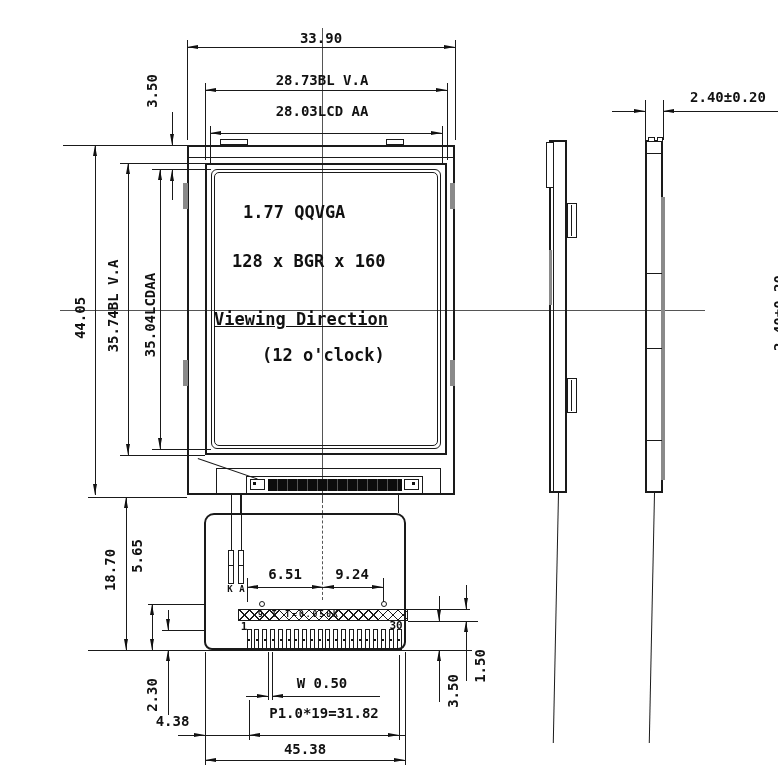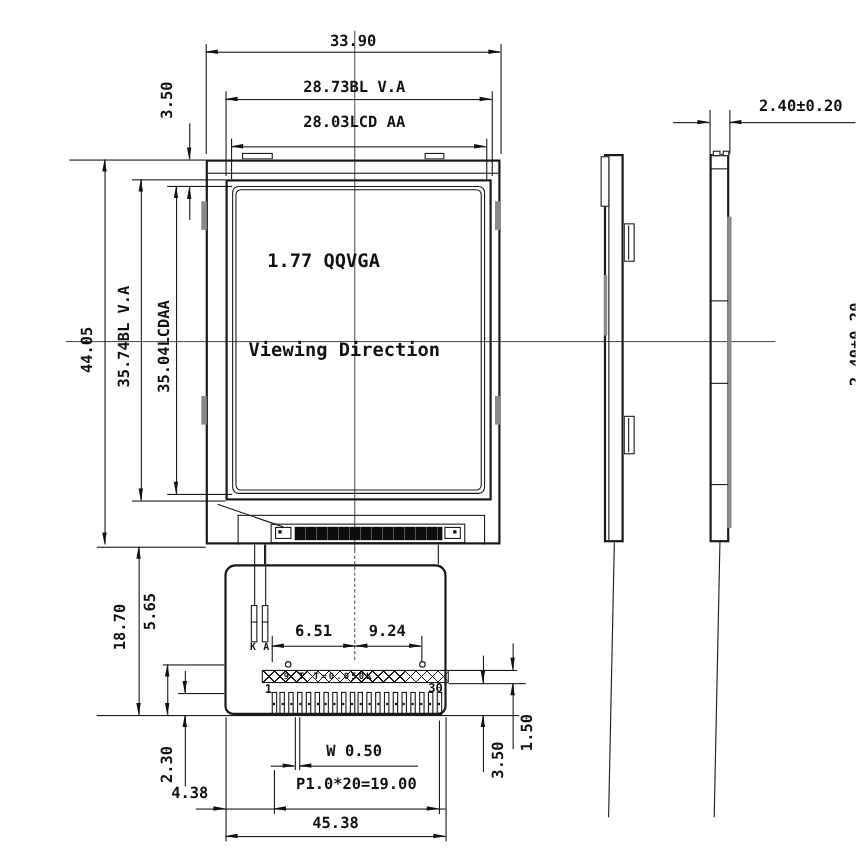--- a/index.html
+++ b/index.html
@@ -52,22 +52,24 @@
   <div class="vl" style="left:216px;top:468px;height:27px;"></div>
   <div class="vl" style="left:440px;top:468px;height:27px;"></div>
   <div class="hl" style="left:198px;top:458px;width:63px;transform:rotate(19deg);transform-origin:left top;"></div>
   <div class="box nofill" style="left:246px;top:476px;width:177px;height:18px;"></div>
   <div class="box cog" style="left:268px;top:479px;width:134px;height:12px;border:none;"></div>
   <div class="box" style="left:250px;top:479px;width:15px;height:11px;"></div>
   <div style="position:absolute;left:253px;top:482px;width:3px;height:3px;background:#111;"></div>
   <div class="box" style="left:404px;top:479px;width:15px;height:11px;"></div>
   <div style="position:absolute;left:412px;top:482px;width:3px;height:3px;background:#111;"></div>
 
-  <div class="panel-label" style="left:243px;top:228px;text-align:center;">1.77  QQVGA</div>
-  <div class="panel-label" style="left:226px;top:309px;">Viewing Direction</div>
+  <div class="panel-label" style="left:243px;top:202px;text-align:center;">1.77  QQVGA</div>
+  <div class="panel-label" style="left:232px;top:251px;">128 x BGR x 160</div>
+  <div class="panel-label" style="left:214px;top:309px;text-decoration:underline;">Viewing Direction</div>
+  <div class="panel-label" style="left:262px;top:345px;">(12 o'clock)</div>
 
   <div class="vl" style="left:187px;top:40px;height:100px;"></div>
   <div class="vl" style="left:455px;top:40px;height:100px;"></div>
   <div class="vl" style="left:205px;top:83px;height:77px;"></div>
   <div class="vl" style="left:447px;top:83px;height:77px;"></div>
   <div class="vl" style="left:210px;top:126px;height:37px;"></div>
   <div class="vl" style="left:442px;top:126px;height:37px;"></div>
 
   <div class="hl" style="left:187px;top:47px;width:268px;"></div>
   <div class="ar l" style="left:187px;top:45px;"></div>
@@ -247,21 +249,21 @@
   <div class="vl" style="left:205px;top:652px;height:113px;"></div>
   <div class="vl" style="left:249px;top:700px;height:40px;"></div>
   <div class="vl" style="left:399px;top:655px;height:85px;"></div>
   <div class="vl" style="left:405px;top:652px;height:113px;"></div>
 
   <div class="hl" style="left:178px;top:735px;width:227px;"></div>
   <div class="ar r" style="left:194px;top:733px;"></div>
   <div class="ar l" style="left:249px;top:733px;"></div>
   <div class="ar r" style="left:388px;top:733px;"></div>
   <div class="txt" style="left:145px;top:714px;width:55px;">4.38</div>
-  <div class="txt" style="left:254px;top:706px;width:140px;">P1.0*20=19.00</div>
+  <div class="txt" style="left:254px;top:706px;width:140px;">P1.0*19=31.82</div>
 
   <div class="hl" style="left:205px;top:760px;width:200px;"></div>
   <div class="ar l" style="left:205px;top:758px;"></div>
   <div class="ar r" style="left:394px;top:758px;"></div>
   <div class="txt" style="left:275px;top:742px;width:60px;">45.38</div>
 
   <div class="hl" style="left:408px;top:609px;width:62px;"></div>
   <div class="hl" style="left:408px;top:621px;width:70px;"></div>
 
   <div class="vl" style="left:466px;top:585px;height:24px;"></div>

